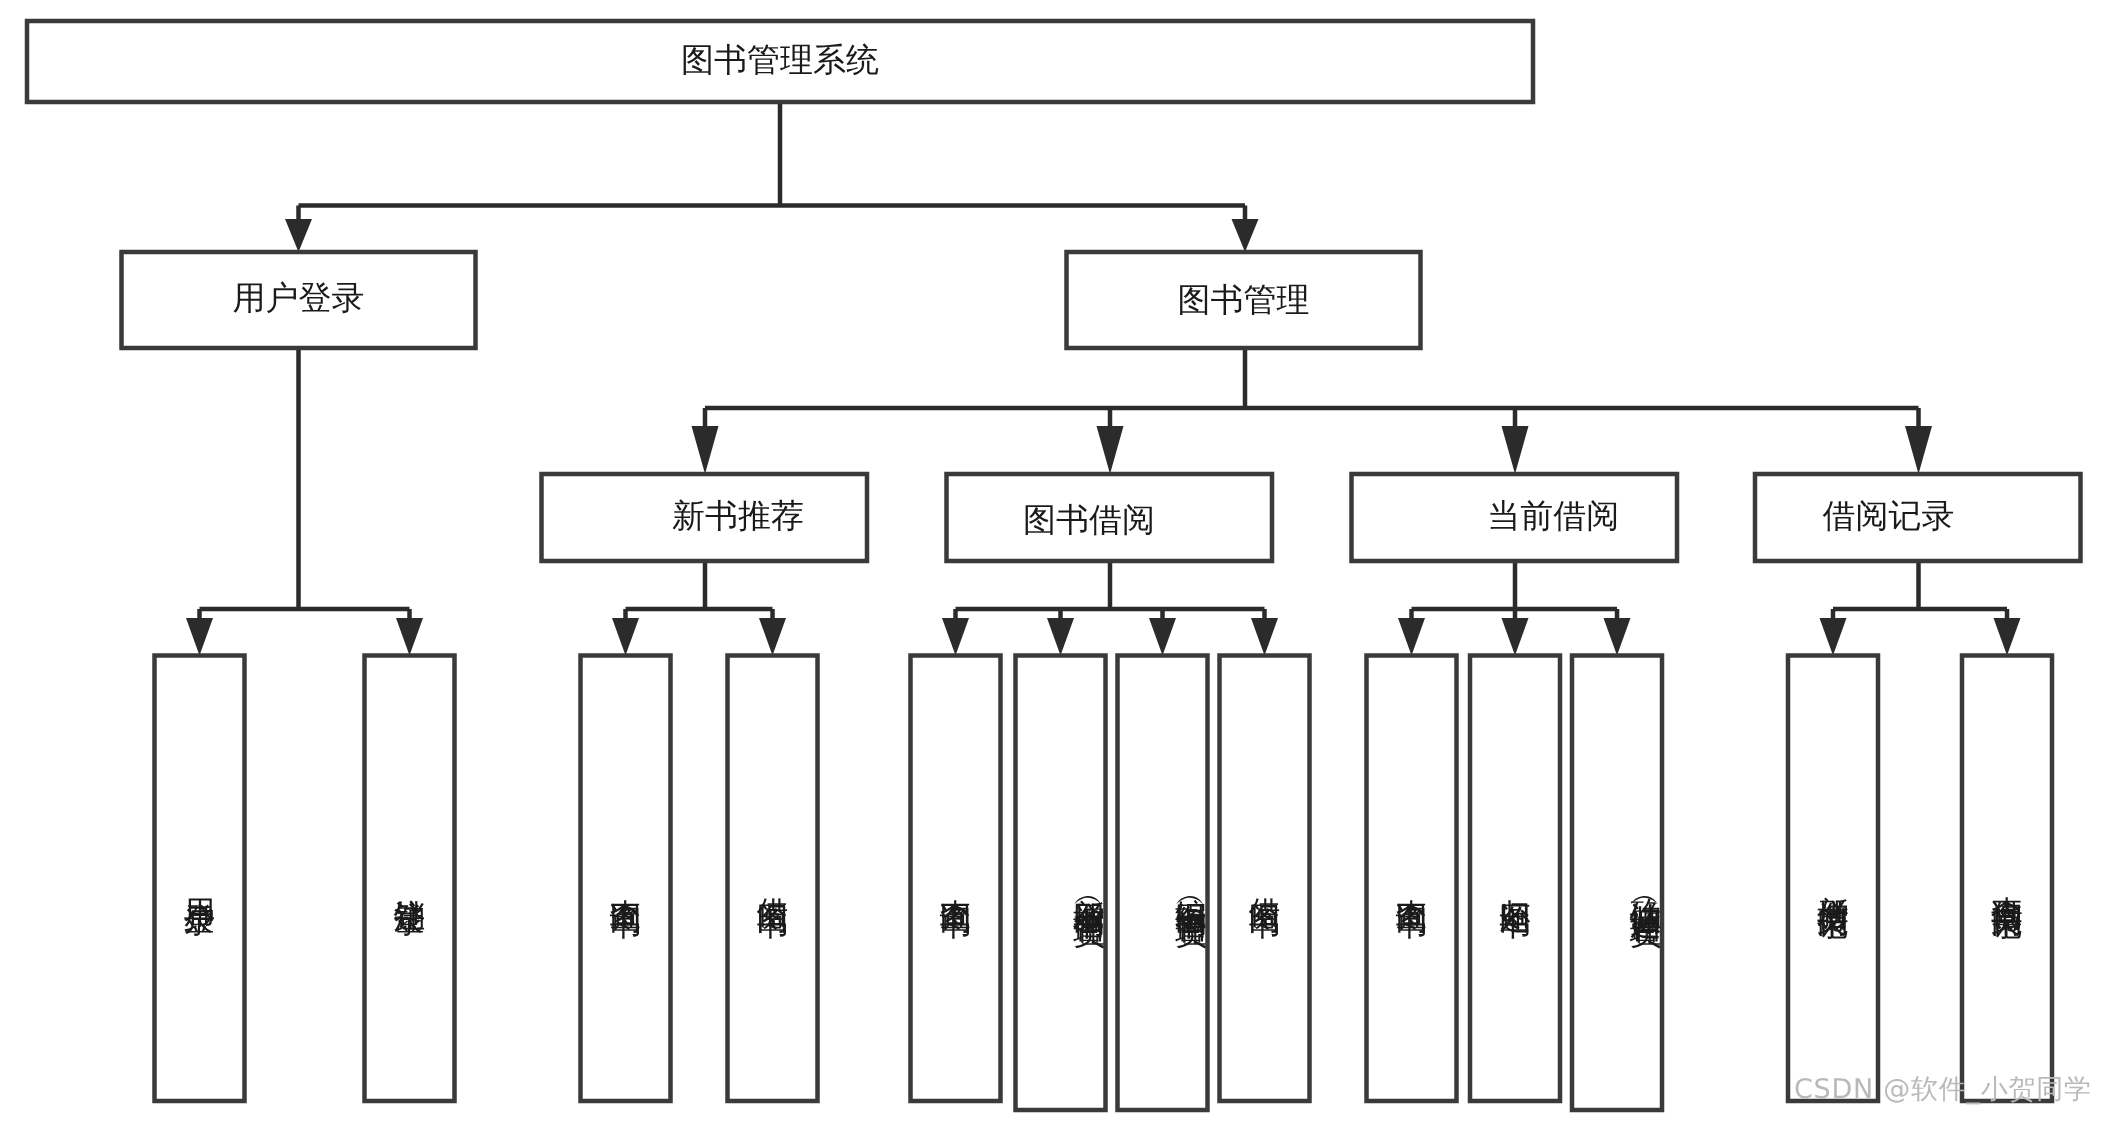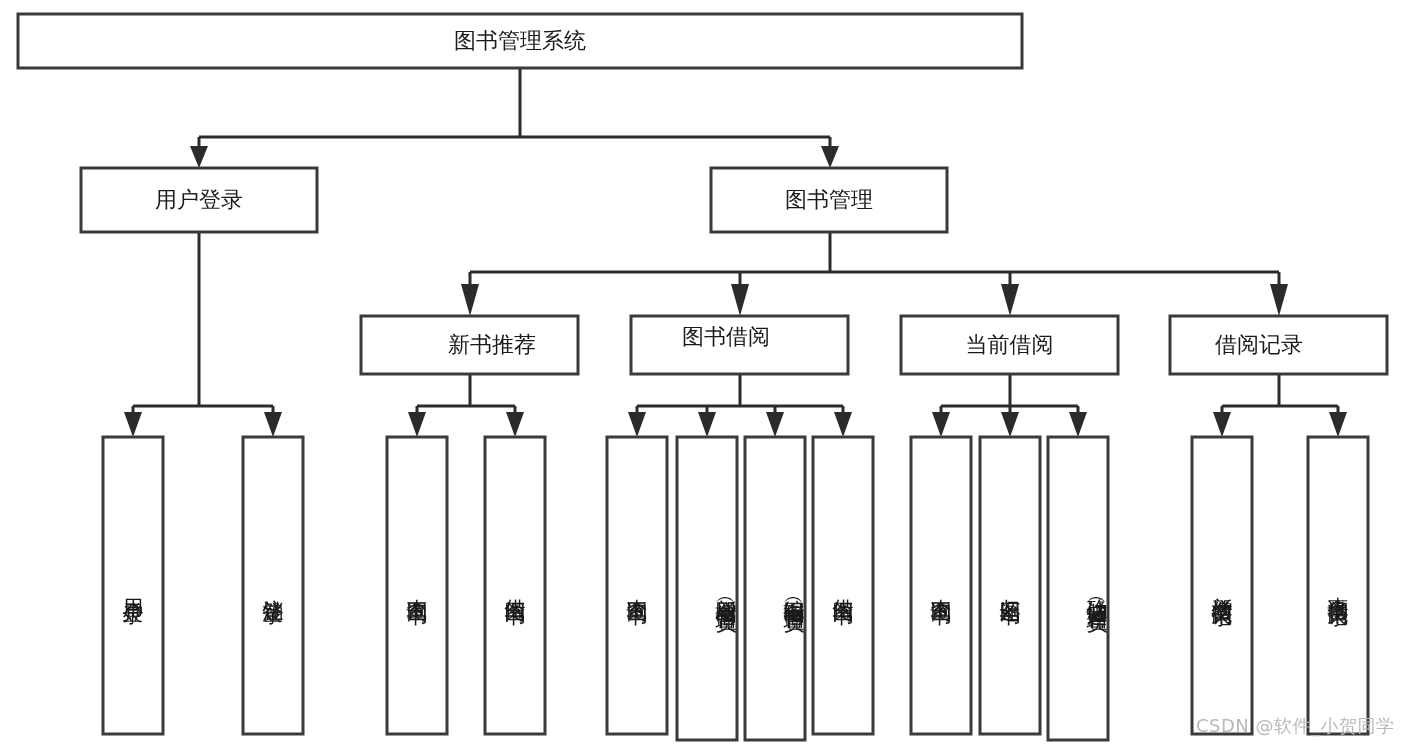--- a/index.html
+++ b/index.html
@@ -176,22 +176,22 @@
       <rect class="node-box" x="1308" y="437" width="60" height="297"></rect>
     </g>
   </svg>
 
   <div class="node-label" style="left:18px; top:14px; width:1004px; height:54px;">图书管理系统</div>
 
   <div class="node-label" style="left:81px; top:168px; width:236px; height:64px;">用户登录</div>
   <div class="node-label" style="left:711px; top:168px; width:236px; height:64px;font-family:Liberation Serif, serif;">图书管理</div>
 
   <div class="node-label" style="left:361px; top:316px; width:262px; height:58px;">新书推荐</div>
-  <div class="node-label" style="left:631px; top:308px; width:190px; height:58px;">图书借阅</div>
-  <div class="node-label" style="left:901px; top:316px; width:217px; height:58px;">当前借阅</div>
+  <div class="node-label" style="left:631px; top:319px; width:190px; height:58px;">图书借阅</div>
+  <div class="node-label" style="left:901px; top:316px; width:217px; height:58px;padding-left:26px;">当前借阅</div>
   <div class="node-label" style="left:1170px; top:316px; width:178px; height:58px;">借阅记录</div>
 
   <div class="node-label vertical" style="left:103px; top:437px; width:60px; height:297px;">用户登录</div>
   <div class="node-label vertical" style="left:243px; top:437px; width:60px; height:297px;">注销登录</div>
 
   <div class="node-label vertical" style="left:387px; top:437px; width:60px; height:297px;">查询图书</div>
   <div class="node-label vertical" style="left:485px; top:437px; width:60px; height:297px;">借阅图书</div>
 
   <div class="node-label vertical" style="left:607px; top:437px; width:60px; height:297px;">查询图书</div>
   <div class="node-label vertical top-aligned" style="left:677px; top:437px; width:60px; height:303px;">新增图书（管理员）</div>

